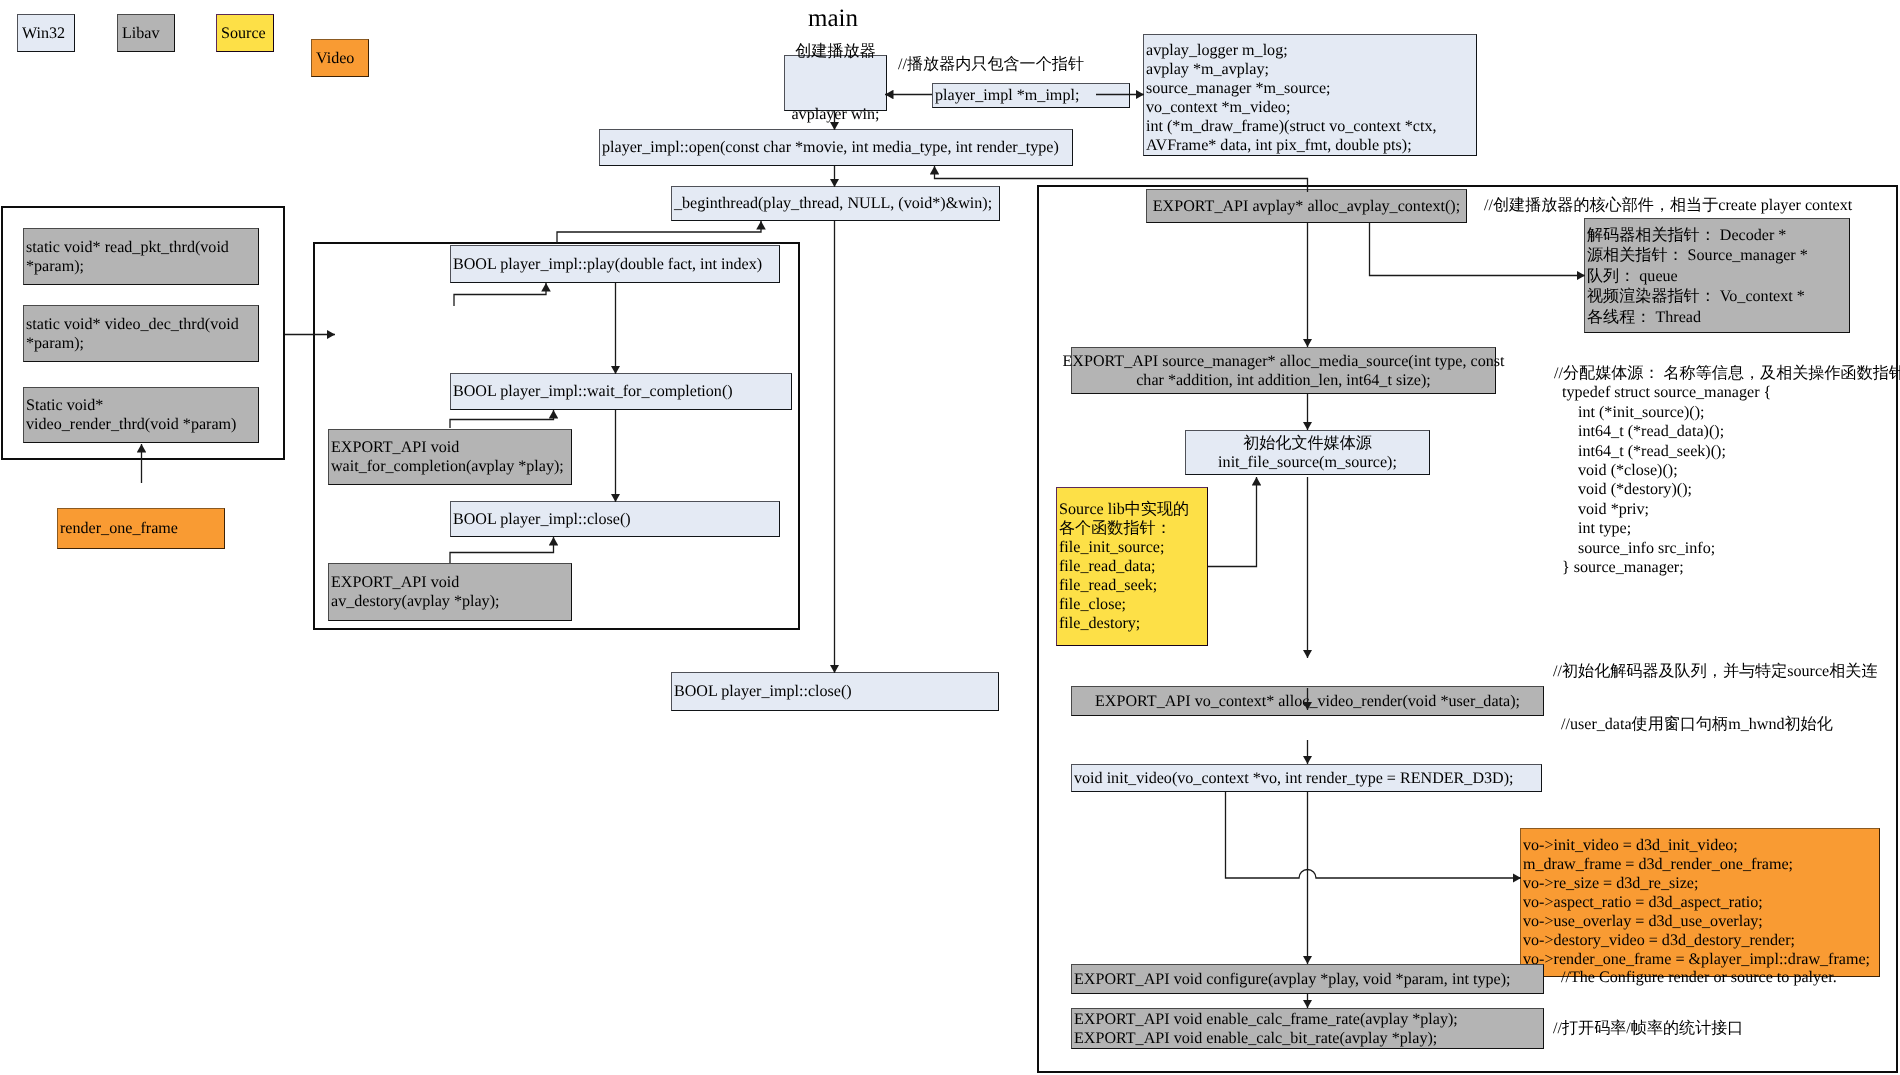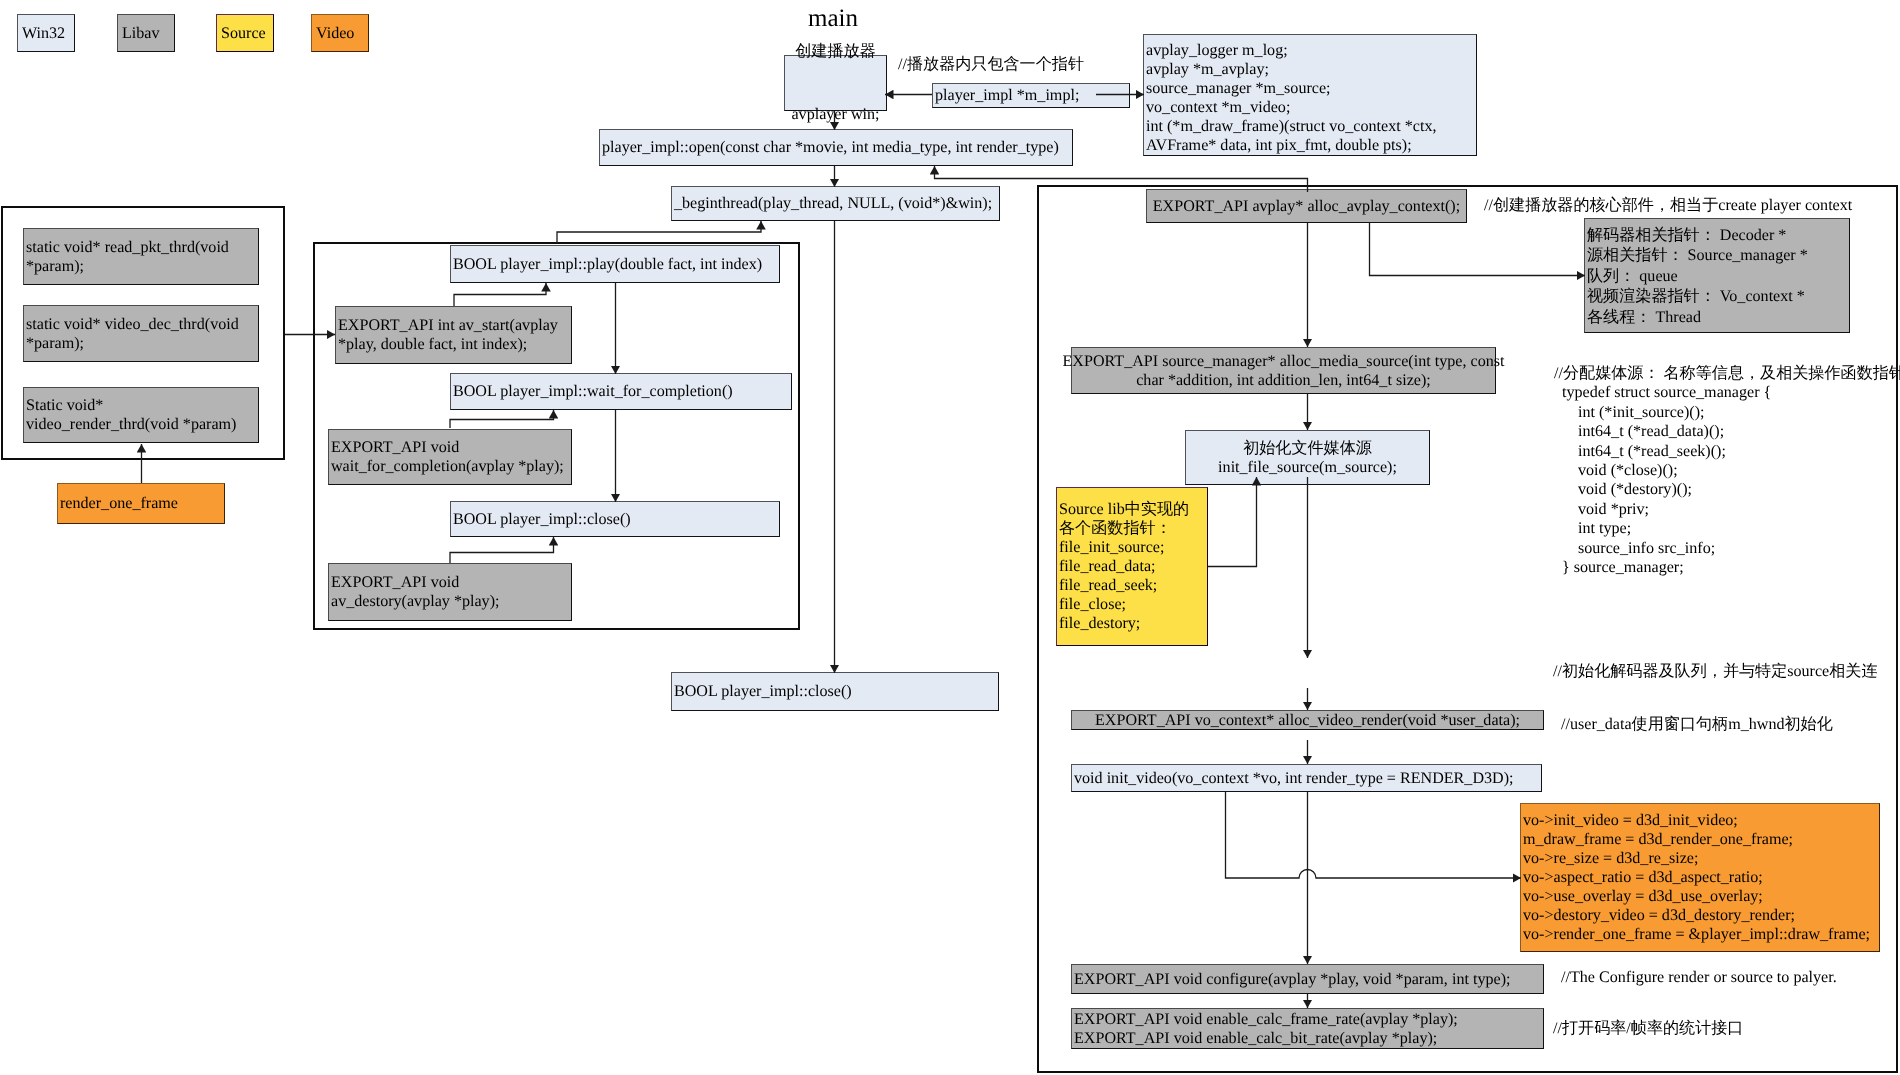--- a/index.html
+++ b/index.html
@@ -9,21 +9,21 @@
        color:#000;}
   #canvas{position:relative;width:1900px;height:1075px;background:#fff;
           -webkit-font-smoothing:antialiased;text-rendering:geometricPrecision;}
   .node{position:absolute;box-sizing:border-box;border:1px solid #3f4143;
         display:flex;flex-direction:column;align-items:center;
         justify-content:center;font-size:16.1px;line-height:19px;}
   .ln{display:block;white-space:pre;}
   .node.blue{background:#e4eaf4;border-color:#4f5158 #111417 #111417 #4f5158;}
   .node.gray{background:#b4b4b4;border-color:#4a4a4a #111111 #111111 #4a4a4a;}
   .node.magenta{background:#fde047;border-color:#5a2a5a #17031a #17031a #5a2a5a;}
-  .node.orange{background:#f99b33;border-color:#8b5a22 #3d2206 #3d2206 #8b5a22;}
+  .node.orange{background:#f99b33;border-color:#8b5a22 #3d2206 #3d2206 #8b5a22;margin-top:25px;}
   .node.plain{background:transparent;border:2px solid #0d0d0d;}
   .node.ltxt{align-items:flex-start;}
   .node.pad{padding:0 2px;}
   .node.lgpad{padding-left:4px;}
   .cmt{position:absolute;white-space:pre;font-size:16.1px;line-height:20.8px;}
   .cmt.block{white-space:normal;}
   #title{position:absolute;font-size:25px;line-height:25px;}
   svg#wires{position:absolute;left:0;top:0;width:1900px;height:1075px;
             overflow:visible;}
 </style>
@@ -92,24 +92,20 @@
 
   <div class="node orange ltxt pad" style="left:57px;top:483px;width:168px;height:41px;justify-content:center;">
     <span class="ln">render_one_frame</span>
   </div>
 
   <div class="node plain" style="left:313px;top:242px;width:487px;height:388px;"></div>
 
   <div class="node blue ltxt pad" style="left:450px;top:245px;width:330px;height:38px;">
     <span class="ln">BOOL player_impl::play(double fact, int index)</span>
   </div>
-  <div class="node gray ltxt pad" style="left:335px;top:306px;width:237px;height:58px;">
-    <span class="ln">EXPORT_API int av_start(avplay</span>
-    <span class="ln">*play, double fact, int index);</span>
-  </div>
   <div class="node blue ltxt pad" style="left:450px;top:373px;width:342px;height:37px;">
     <span class="ln">BOOL player_impl::wait_for_completion()</span>
   </div>
   <div class="node gray ltxt pad" style="left:328px;top:429px;width:244px;height:56px;">
     <span class="ln">EXPORT_API void</span>
     <span class="ln">wait_for_completion(avplay *play);</span>
   </div>
   <div class="node blue ltxt pad" style="left:450px;top:501px;width:330px;height:36px;">
     <span class="ln">BOOL player_impl::close()</span>
   </div>
@@ -149,38 +145,38 @@
     <span class="ln" style="padding-left:24px">int64_t (*read_data)();</span>
     <span class="ln" style="padding-left:24px">int64_t (*read_seek)();</span>
     <span class="ln" style="padding-left:24px">void (*close)();</span>
     <span class="ln" style="padding-left:24px">void (*destory)();</span>
     <span class="ln" style="padding-left:24px">void *priv;</span>
     <span class="ln" style="padding-left:24px">int type;</span>
     <span class="ln" style="padding-left:24px">source_info src_info;</span>
     <span class="ln" style="padding-left:8px">} source_manager;</span>
   </div>
 
-  <div class="node blue" style="left:1185px;top:430px;width:245px;height:55px;">
+  <div class="node blue" style="left:1185px;top:430px;width:245px;height:45px;">
     <span class="ln">初始化文件媒体源</span>
     <span class="ln">init_file_source(m_source);</span>
   </div>
 
   <div class="node magenta ltxt pad" style="left:1056px;top:487px;width:152px;height:159px;">
     <span class="ln">Source lib中实现的</span>
     <span class="ln">各个函数指针：</span>
     <span class="ln">file_init_source;</span>
     <span class="ln">file_read_data;</span>
     <span class="ln">file_read_seek;</span>
     <span class="ln">file_close;</span>
     <span class="ln">file_destory;</span>
   </div>
 
   <div class="cmt" style="left:1553px;top:662px;">//初始化解码器及队列，并与特定source相关连</div>
 
-  <div class="node gray" style="left:1071px;top:710px;width:473px;height:20px;">
+  <div class="node gray" style="left:1071px;top:686px;width:473px;height:30px;">
     <span class="ln">EXPORT_API vo_context* alloc_video_render(void *user_data);</span>
   </div>
   <div class="cmt" style="left:1561px;top:715px;">//user_data使用窗口句柄m_hwnd初始化</div>
 
   <div class="node blue ltxt pad" style="left:1071px;top:764px;width:471px;height:28px;">
     <span class="ln">void init_video(vo_context *vo, int render_type = RENDER_D3D);</span>
   </div>
 
   <div class="node orange ltxt pad" style="left:1520px;top:803px;width:360px;height:149px;">
     <span class="ln">vo-&gt;init_video = d3d_init_video;</span>

